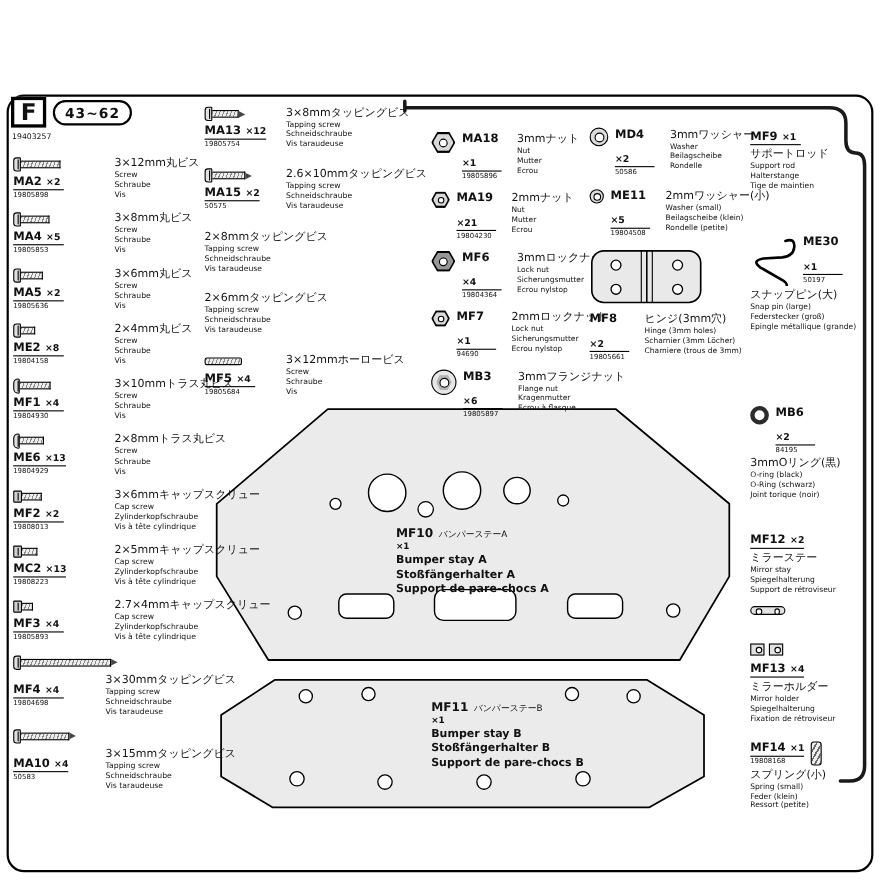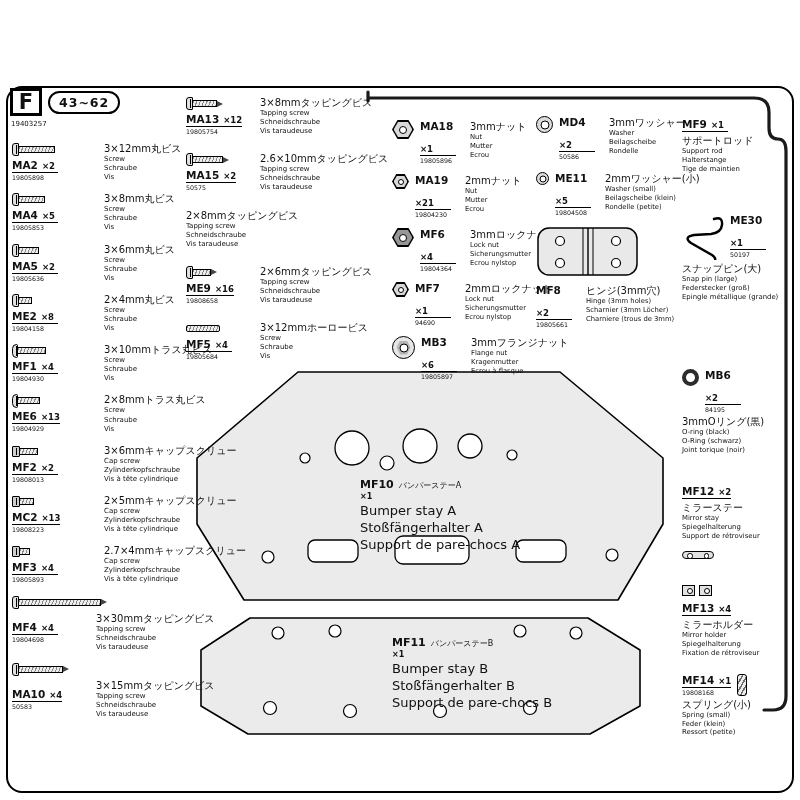--- a/index.html
+++ b/index.html
@@ -107,21 +107,21 @@
   .rod-svg { position:absolute; left:0; top:0; width:800px; height:800px; z-index:1; pointer-events:none; }
   .center-svg { position:absolute; left:190px; top:358px; width:485px; height:420px; z-index:2; }
   .hinge-svg { display:block; margin-bottom:4px; }
   .pin-svg { flex:none; }
 
   .big-label { position:absolute; z-index:4; }
   .big-label .r1 { display:flex; gap:5px; align-items:baseline; }
   .big-label .bcode { font-weight:bold; font-size:11px; }
   .big-label .bja { font-size:8px; }
   .big-label .bqty { font-weight:bold; font-size:8px; margin:1px 0 2px; }
-  .big-label .l { font-size:13px; line-height:1.3; white-space:nowrap; }
+  .big-label .l { font-size:10px; line-height:1.3; white-space:nowrap;font-weight:bold; }
 </style>
 </head>
 <body>
 
 <div class="page">
   <div class="panel"></div>
   <div class="fbox">F</div>
   <div class="range">43~62</div>
   <div class="sheetcode">19403257</div>
 
@@ -457,32 +457,20 @@
     <div class="item">
       <div class="desc">
         <div class="ja">2×8mmタッピングビス</div>
           <div>Tapping screw</div>
           <div>Schneidschraube</div>
           <div>Vis taraudeuse</div>
       </div>
     </div>
 
     <div class="item">
-      <div class="idcol">
-        <div class="screw">
-            <i class="head"></i>
-            <i class="shaft" style="width:18px"></i>
-            <i class="tip"></i>
-          </div>
-        <div class="coderow">
-            <b class="code">ME9</b>
-            <span class="qty">×16</span>
-          </div>
-        <div class="pn">19808658</div>
-      </div>
       <div class="desc">
         <div class="ja">2×6mmタッピングビス</div>
           <div>Tapping screw</div>
           <div>Schneidschraube</div>
           <div>Vis taraudeuse</div>
       </div>
     </div>
 
     <div class="item">
       <div class="idcol">

